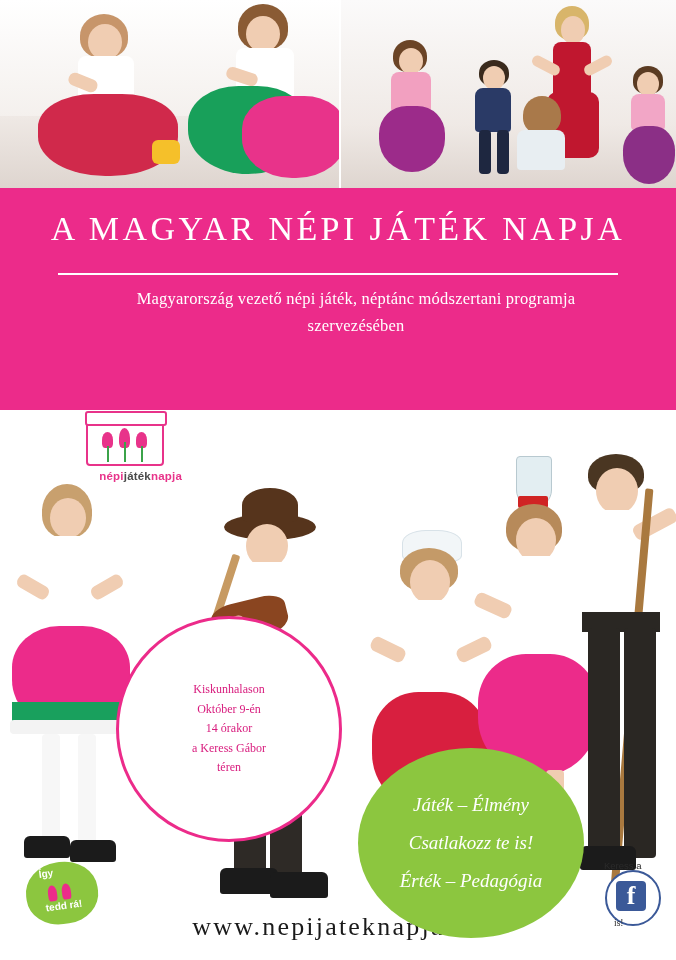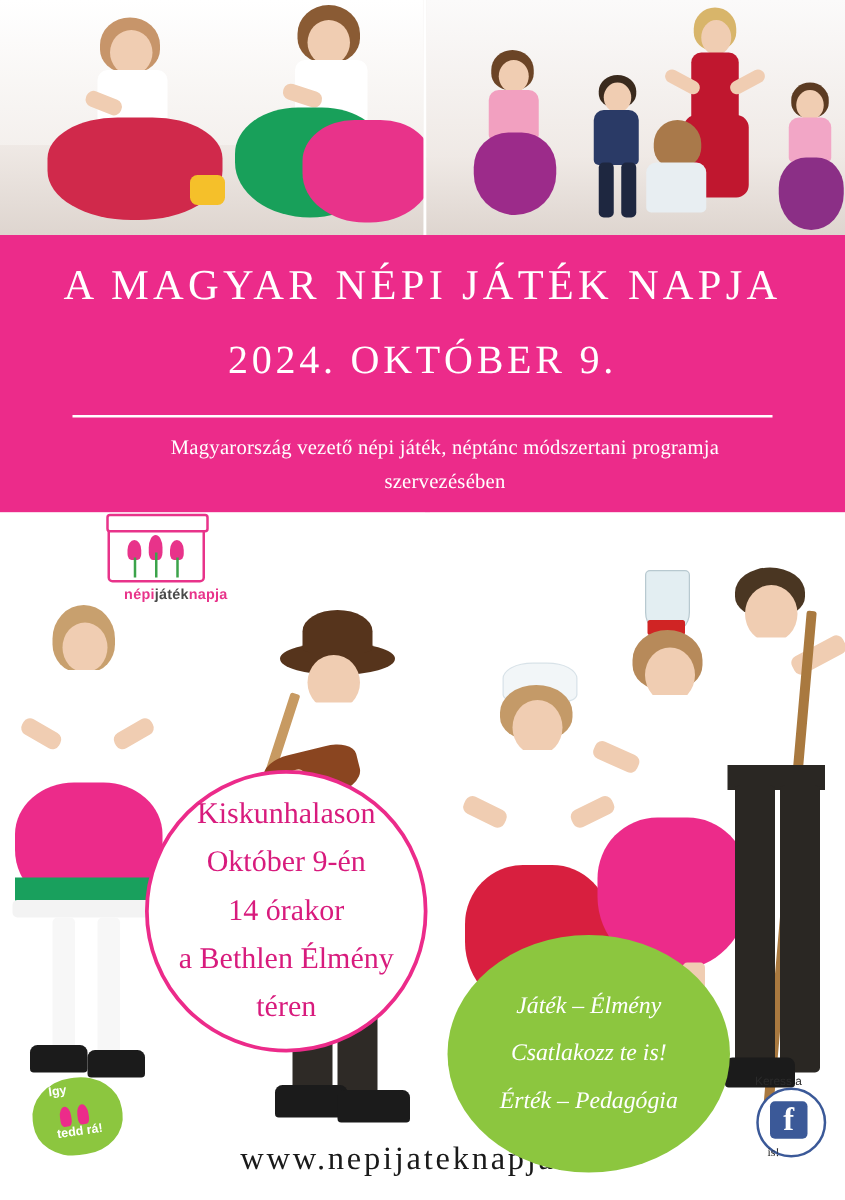--- a/index.html
+++ b/index.html
@@ -233,21 +233,21 @@
     background: #ffffff;
     border: 3px solid #ec2b8a;
     color: #d81b7d;
     display: flex;
     align-items: center;
     justify-content: center;
     text-align: center;
     z-index: 7;
   }
   .circle-venue .lines {
-    font-size: 24px;
+    font-size: 12px;
     line-height: 1.62;
   }
 
   
   .circle-slogan {
     position: absolute;
     top: 748px; left: 358px;
     width: 226px;
     height: 190px;
     border-radius: 50%;
@@ -465,21 +465,20 @@
         <div class="hair" style="left:14px; top:0; width:30px; height:28px; background:#5b3b22;"></div>
         <div class="head" style="left:18px; top:6px; width:22px; height:24px;"></div>
         <div class="torso" style="left:12px; top:28px; width:34px; height:36px; background:#f2a6c6;"></div>
         <div class="skirt-purple" style="left:4px; top:60px; width:52px; height:58px;"></div>
       </div>
     </div>
   </div>
 
   <div class="pink-band">
     <h1 class="title-main">A MAGYAR NÉPI JÁTÉK NAPJA</h1>
-    <div class="title-date">2024. OKTÓBER 9.</div>
     <div class="divider"></div>
     <div class="subtitle">Magyarország vezető népi játék, néptánc módszertani programja</div>
     <div class="subtitle" style="padding-top:2px;">szervezésében</div>
   </div>
 
   <div class="bottom-area">
 
     <div class="bottom-left">
       <div class="wall" style="height:502px; background:#ffffff;"></div>
 
@@ -569,21 +568,21 @@
     <div class="logo-text">
       <span class="lt-pink">népi</span><span class="lt-dark">játék</span><span class="lt-pink">napja</span>
     </div>
   </div>
 
   <div class="circle-venue">
     <div class="lines">
       <div>Kiskunhalason</div>
       <div>Október 9-én</div>
       <div>14 órakor</div>
-      <div>a Bethlen Élmény</div>
+      <div>a Keress Gábor</div>
       <div>téren</div>
     </div>
   </div>
 
   <div class="circle-slogan">
     <div class="lines">
       <div>Játék – Élmény</div>
       <div>Csatlakozz te is!</div>
       <div>Érték – Pedagógia</div>
     </div>

